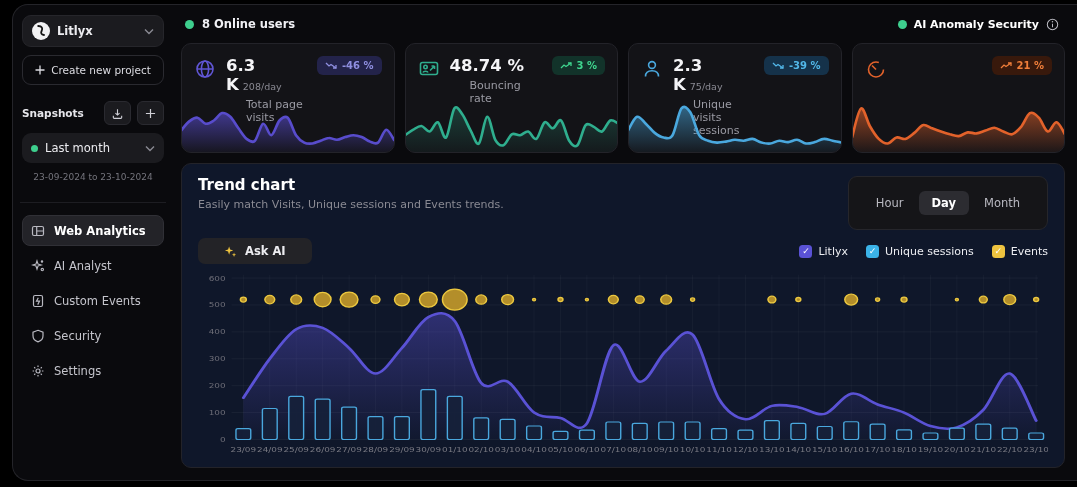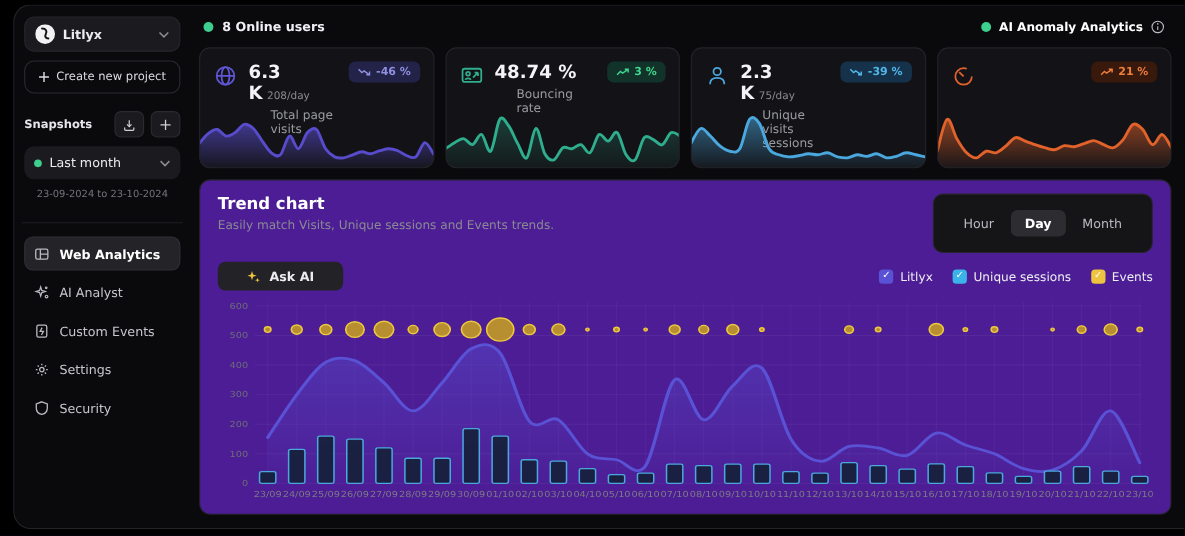--- a/index.html
+++ b/index.html
@@ -50,21 +50,21 @@
   .card-label { font-size:11px; color:#9a9aa3; margin-top:4px;padding-left:20px; }
   .badge { margin-left:auto; display:flex; align-items:center; gap:5px; font-size:10px; font-weight:bold;
     padding:4px 8px; border-radius:6px; white-space:nowrap; }
   .badge svg { display:block; }
   .b0 { background:#23234a; color:#8f8fe0; }
   .b1 { background:#12332a; color:#3fd68f; }
   .b2 { background:#15324a; color:#52b7e8; }
   .b3 { background:#38190c; color:#ef7e3a; }
   .spark { position:absolute; left:-1px; right:-1px; bottom:-1px; width:calc(100% + 2px); height:54px; display:block; }
 
-  .panel { flex:1; margin-top:10px; background:#4c1d95; border:1px solid #232329; border-radius:10px;
+  .panel { flex:1; margin-top:10px; background:#0f172a; border:1px solid #232329; border-radius:10px;
     padding:12px 16px 4px; display:flex; flex-direction:column; min-height:0; }
   .panel-head { display:flex; justify-content:space-between; align-items:flex-start; }
   .panel-title { font-size:15px; font-weight:bold; color:#fff; }
   .panel-sub { font-size:11px; color:#8a8a93; margin-top:4px; }
   .tabs { display:flex; gap:2px; background:#151518; border:1px solid #26262b; border-radius:9px; padding:14px; }
   .tab { font-size:11.5px; color:#b9b9c1; padding:5px 13px; border-radius:6px; }
   .tab.active { background:#2c2c31; color:#fff; font-weight:bold; }
   .row2 { display:flex; justify-content:space-between; align-items:center; margin-top:8px;gap:44px; }
   .askai { display:flex; align-items:center; gap:8px; background:#232327; border-radius:7px;
     padding:6px 26px; font-size:11.5px; font-weight:bold; color:#ececf0; }
@@ -166,46 +166,46 @@
         <svg width="14" height="14" viewBox="0 0 14 14" fill="none" stroke="currentColor" stroke-width="1.2">
             <rect x="2.5" y="1.5" width="9" height="11" rx="1.5"></rect>
             <polyline points="7.3,3.8 5.5,7.2 8.5,7.2 6.7,10.6"></polyline>
           </svg>
       </span>
       <span>Custom Events</span>
     </div>
     <div class="nav-item">
       <span class="nicon">
         <svg width="14" height="14" viewBox="0 0 14 14" fill="none" stroke="currentColor" stroke-width="1.2">
-            <circle cx="7" cy="7" r="2"></circle>
-            <path d="M7 1.6 V3.1 M7 10.9 V12.4 M1.6 7 H3.1 M10.9 7 H12.4 M3.2 3.2 L4.3 4.3 M9.7 9.7 L10.8 10.8 M10.8 3.2 L9.7 4.3 M4.3 9.7 L3.2 10.8"></path>
-          </svg>
-      </span>
-      <span>Settings</span>
+            <path d="M7 1.3 L12 3.2 V6.8 C12 10 9.9 12 7 12.8 C4.1 12 2 10 2 6.8 V3.2 Z"></path>
+          </svg>
+      </span>
+      <span>Security</span>
     </div>
     <div class="nav-item">
       <span class="nicon">
         <svg width="14" height="14" viewBox="0 0 14 14" fill="none" stroke="currentColor" stroke-width="1.2">
-            <path d="M7 1.3 L12 3.2 V6.8 C12 10 9.9 12 7 12.8 C4.1 12 2 10 2 6.8 V3.2 Z"></path>
-          </svg>
-      </span>
-      <span>Security</span>
+            <circle cx="7" cy="7" r="2"></circle>
+            <path d="M7 1.6 V3.1 M7 10.9 V12.4 M1.6 7 H3.1 M10.9 7 H12.4 M3.2 3.2 L4.3 4.3 M9.7 9.7 L10.8 10.8 M10.8 3.2 L9.7 4.3 M4.3 9.7 L3.2 10.8"></path>
+          </svg>
+      </span>
+      <span>Settings</span>
     </div>
   </div>
 
   <div class="main">
 
     <div class="topbar">
       <div class="online">
         <span class="dot-green-lg"></span>
         <span>8 Online users</span>
       </div>
       <div class="anomaly">
         <span class="dot-green-lg"></span>
-        <span>AI Anomaly Analytics</span>
+        <span>AI Anomaly Security</span>
         <span class="info">
           <svg width="13" height="13" viewBox="0 0 14 14" fill="none" stroke="currentColor" stroke-width="1.1">
               <circle cx="7" cy="7" r="5.6"></circle>
               <line x1="7" y1="6.3" x2="7" y2="10"></line>
               <circle cx="7" cy="4" r="0.8" fill="currentColor" stroke="none"></circle>
             </svg>
         </span>
       </div>
     </div>
 

